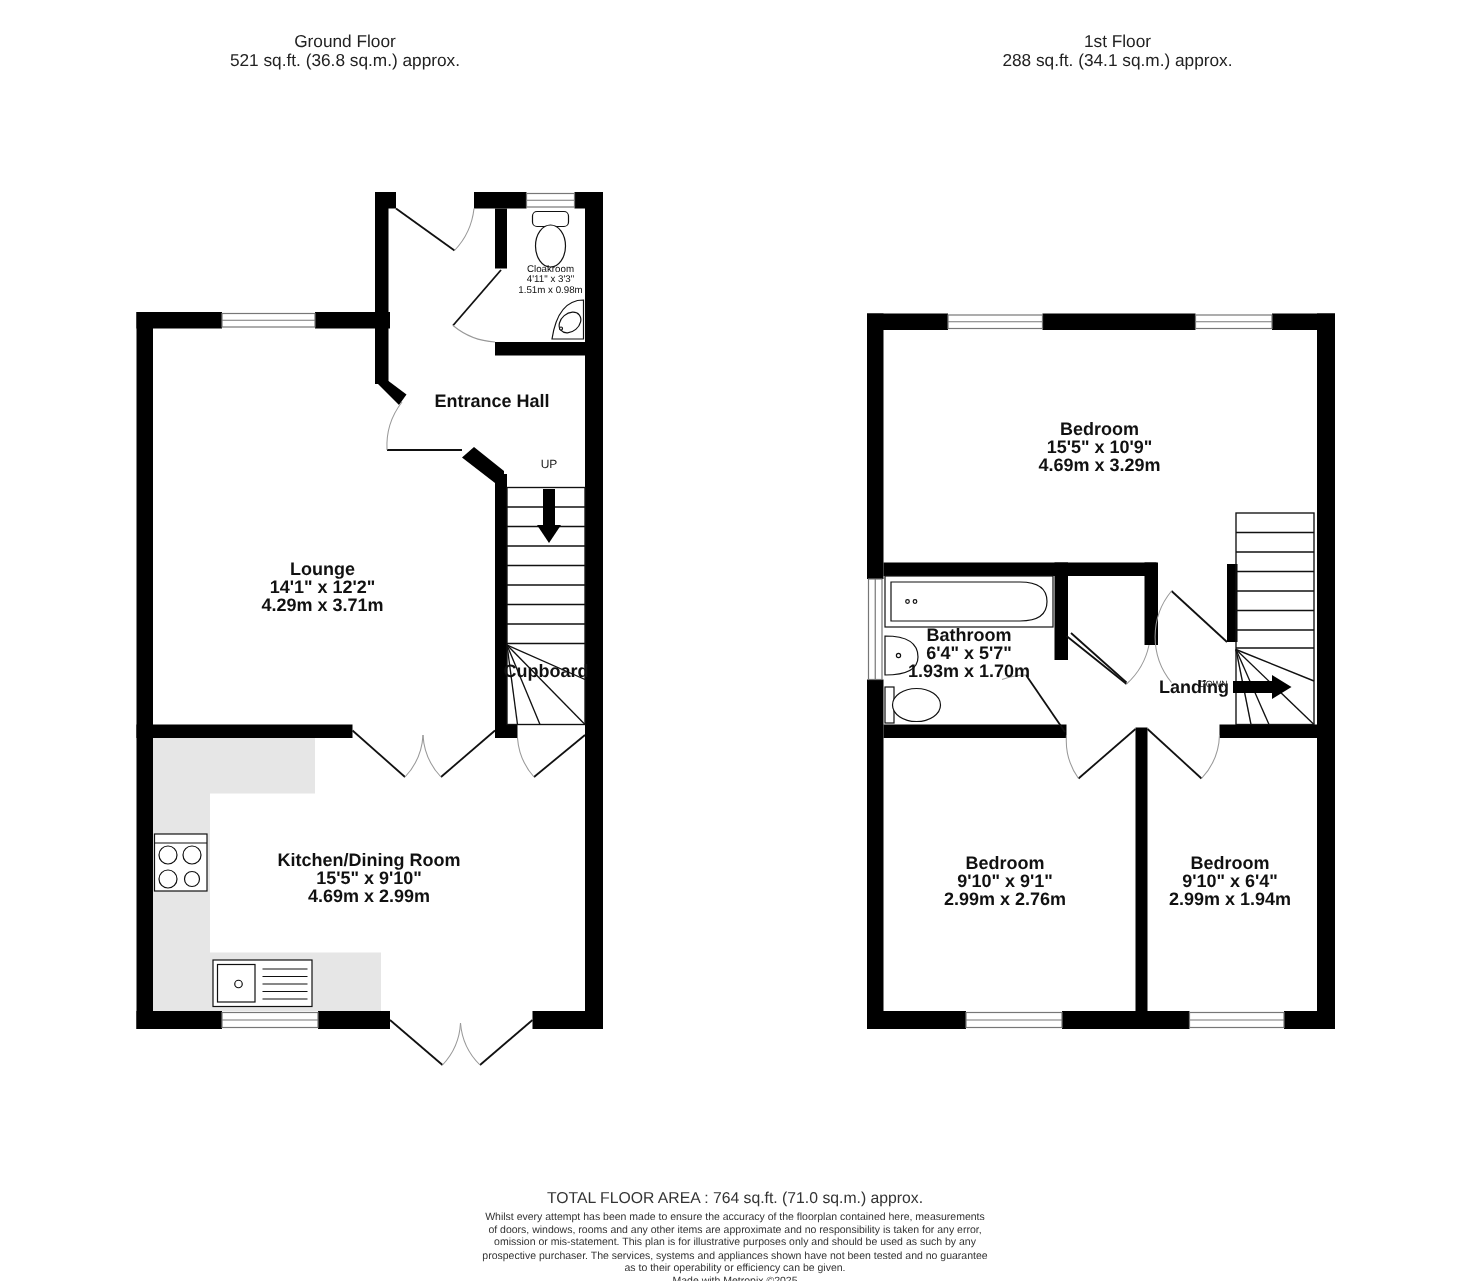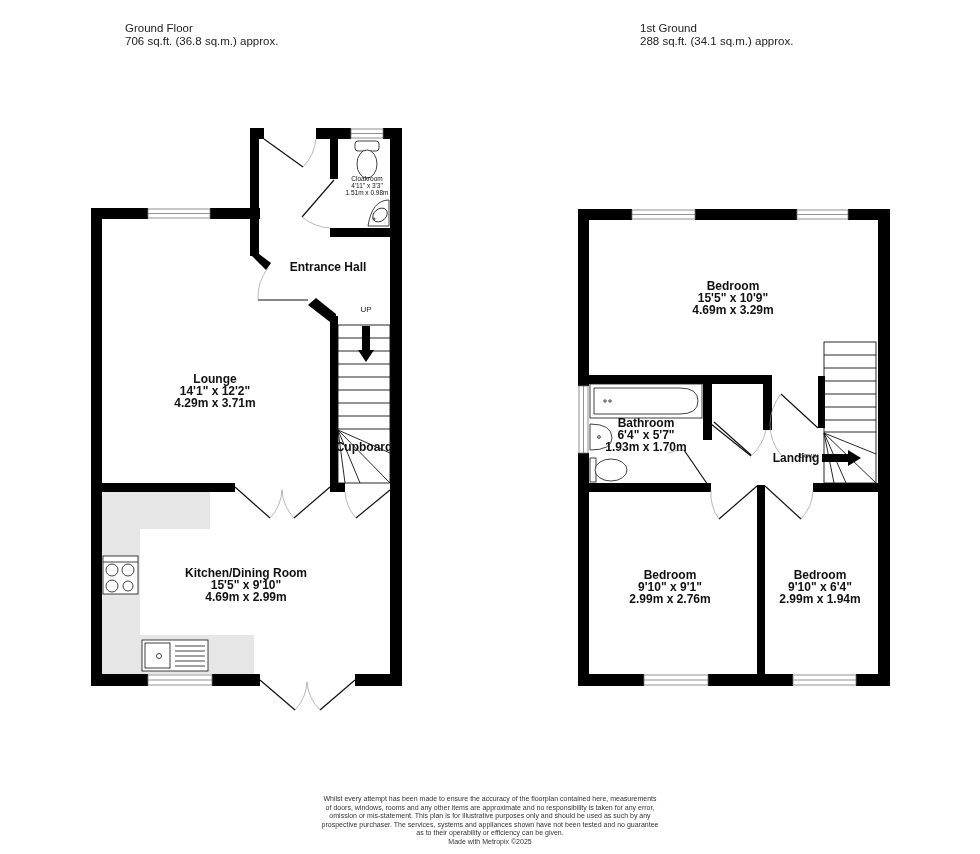--- a/index.html
+++ b/index.html
@@ -1,37 +1,37 @@
 <!DOCTYPE html>
 <html><head>
 <meta charset="utf-8">
 <style>
   html, body { margin:0; padding:0; background:#ffffff; }
   body { width:980px; height:854px; position:relative; overflow:hidden; font-family:"Liberation Sans", sans-serif; color:#111; }
-  .floor-title { position:absolute; font-size:11.5px; line-height:13px; color:#222; }
+  .floor-title { position:absolute; text-align:center; font-size:11.5px; line-height:13px; color:#222; }
   .floor-title span { display:block; }
   #gf-title { left:125px; top:22px; width:210px; }
   #ff-title { left:640px; top:22px; width:210px; }
   svg.plan { position:absolute; left:0; top:0; }
   .room-label { font-family:"Liberation Sans", sans-serif; font-weight:bold; font-size:12px; fill:#111; text-anchor:middle; }
   .room-label-small { font-family:"Liberation Sans", sans-serif; font-size:6.5px; fill:#111; text-anchor:middle; }
   .up-label { font-family:"Liberation Sans", sans-serif; font-size:8px; fill:#222; text-anchor:middle; }
   .footer { position:absolute; left:290px; top:793px; width:400px; text-align:center; color:#333; }
   .footer .total { font-size:10.5px; line-height:13px; }
   .footer .disclaimer { font-size:7px; line-height:8.6px; margin-top:2px; }
 </style>
 </head>
 <body>
 
 <div class="floor-title" id="gf-title">
   <span>Ground Floor</span>
-  <span>706 sq.ft. (36.8 sq.m.) approx.</span>
+  <span>521 sq.ft. (36.8 sq.m.) approx.</span>
 </div>
 <div class="floor-title" id="ff-title">
-  <span>1st Ground</span>
+  <span>1st Floor</span>
   <span>288 sq.ft. (34.1 sq.m.) approx.</span>
 </div>
 
 <svg class="plan" width="980" height="854" viewBox="0 0 980 854" xmlns="http://www.w3.org/2000/svg">
 
   <g>
 
     <g fill="#e6e6e6">
       <rect x="102" y="491" width="108" height="38"></rect>
       <rect x="102" y="491" width="38" height="183"></rect>
@@ -284,20 +284,21 @@
     <text class="room-label" x="670" y="591">9'10"  x 9'1"</text>
     <text class="room-label" x="670" y="603">2.99m  x 2.76m</text>
 
     <text class="room-label" x="820" y="579">Bedroom</text>
     <text class="room-label" x="820" y="591">9'10"  x 6'4"</text>
     <text class="room-label" x="820" y="603">2.99m  x 1.94m</text>
   </g>
 </svg>
 
 <div class="footer">
+  <div class="total">TOTAL FLOOR AREA : 764 sq.ft. (71.0 sq.m.) approx.</div>
   <div class="disclaimer">
     <div>Whilst every attempt has been made to ensure the accuracy of the floorplan contained here, measurements</div>
     <div>of doors, windows, rooms and any other items are approximate and no responsibility is taken for any error,</div>
     <div>omission or mis-statement. This plan is for illustrative purposes only and should be used as such by any</div>
     <div>prospective purchaser. The services, systems and appliances shown have not been tested and no guarantee</div>
     <div>as to their operability or efficiency can be given.</div>
     <div>Made with Metropix ©2025</div>
   </div>
 </div>
 

